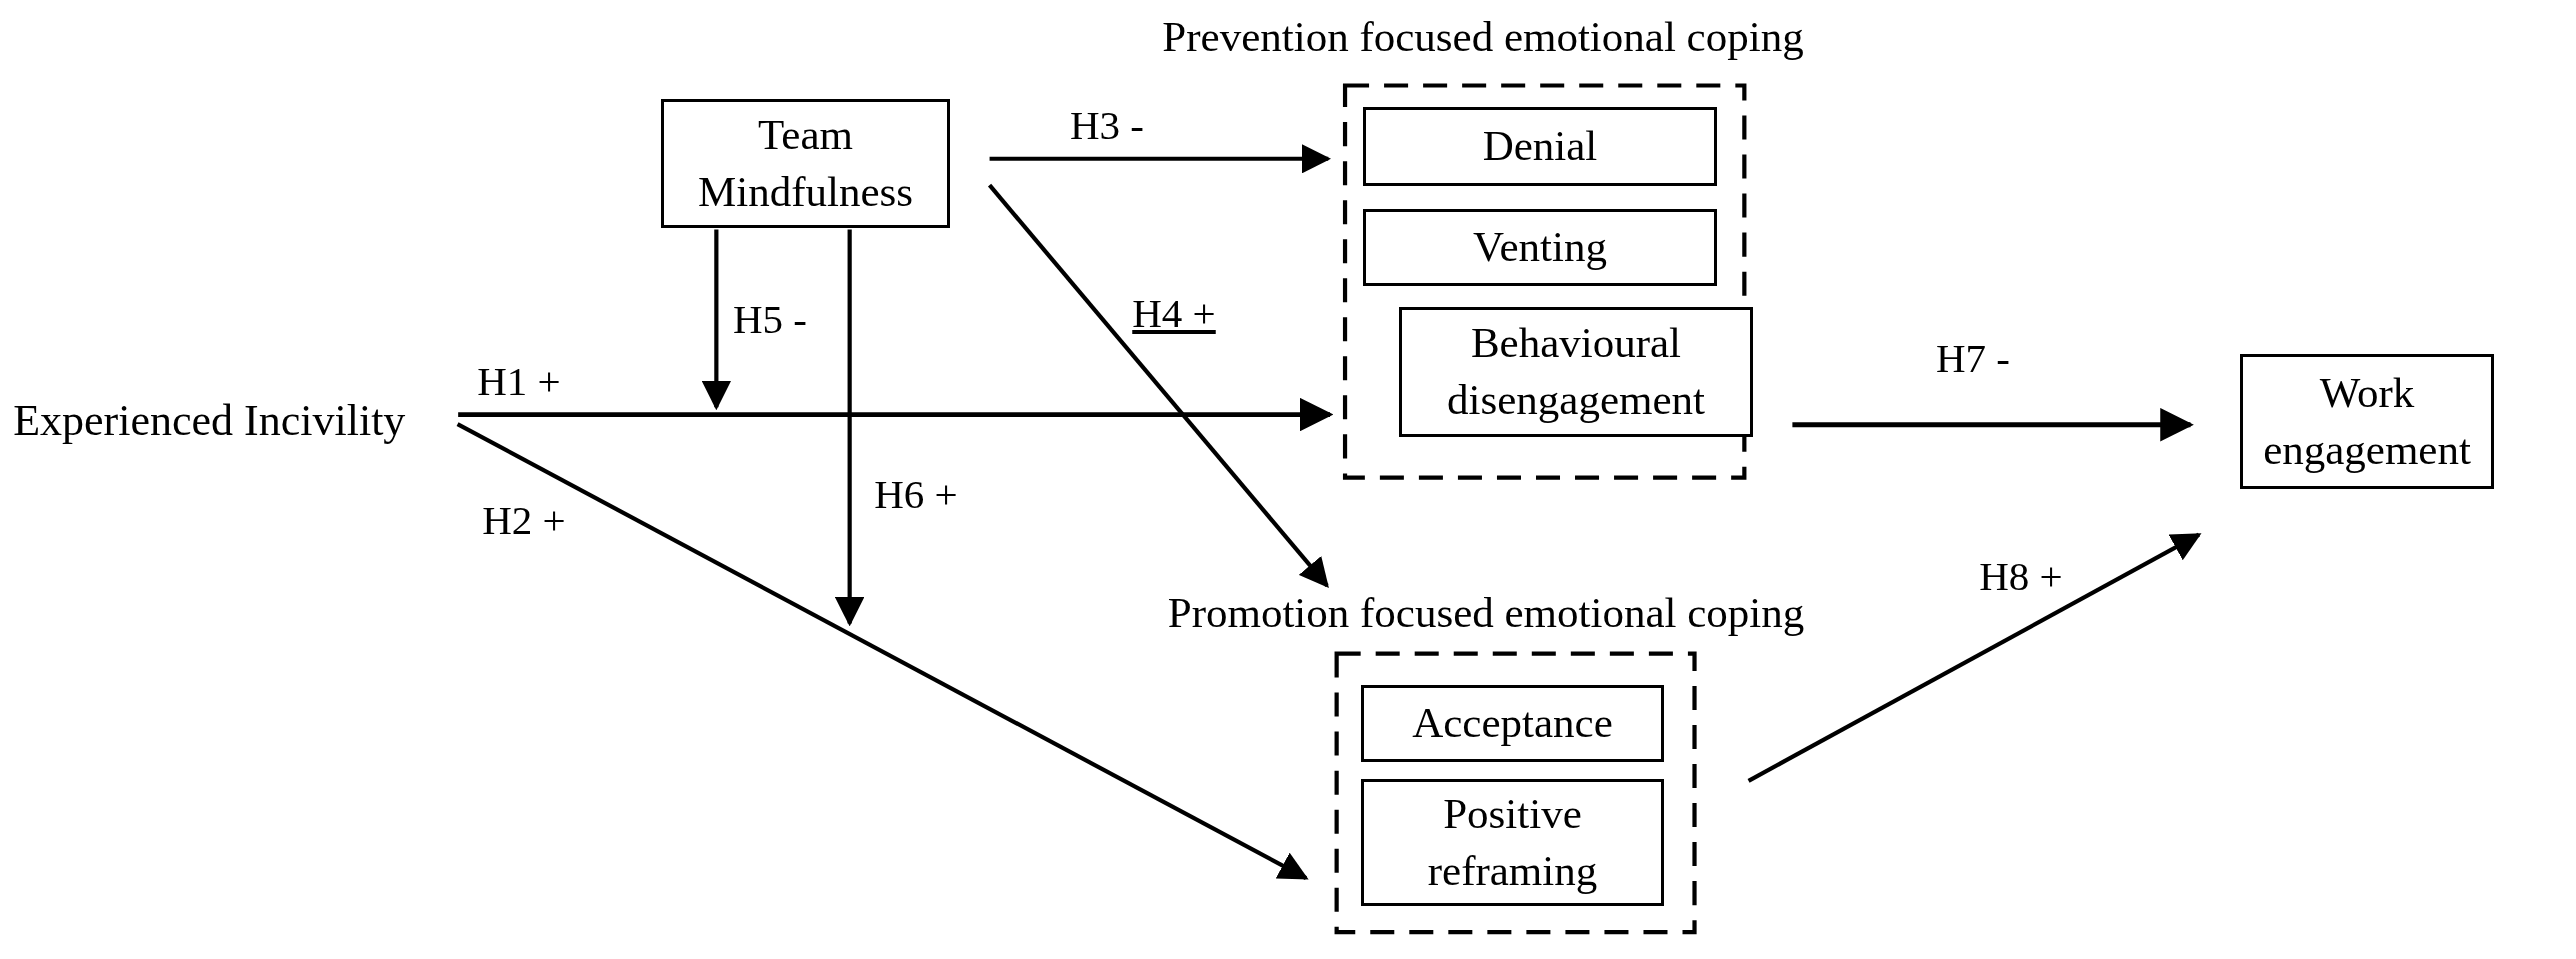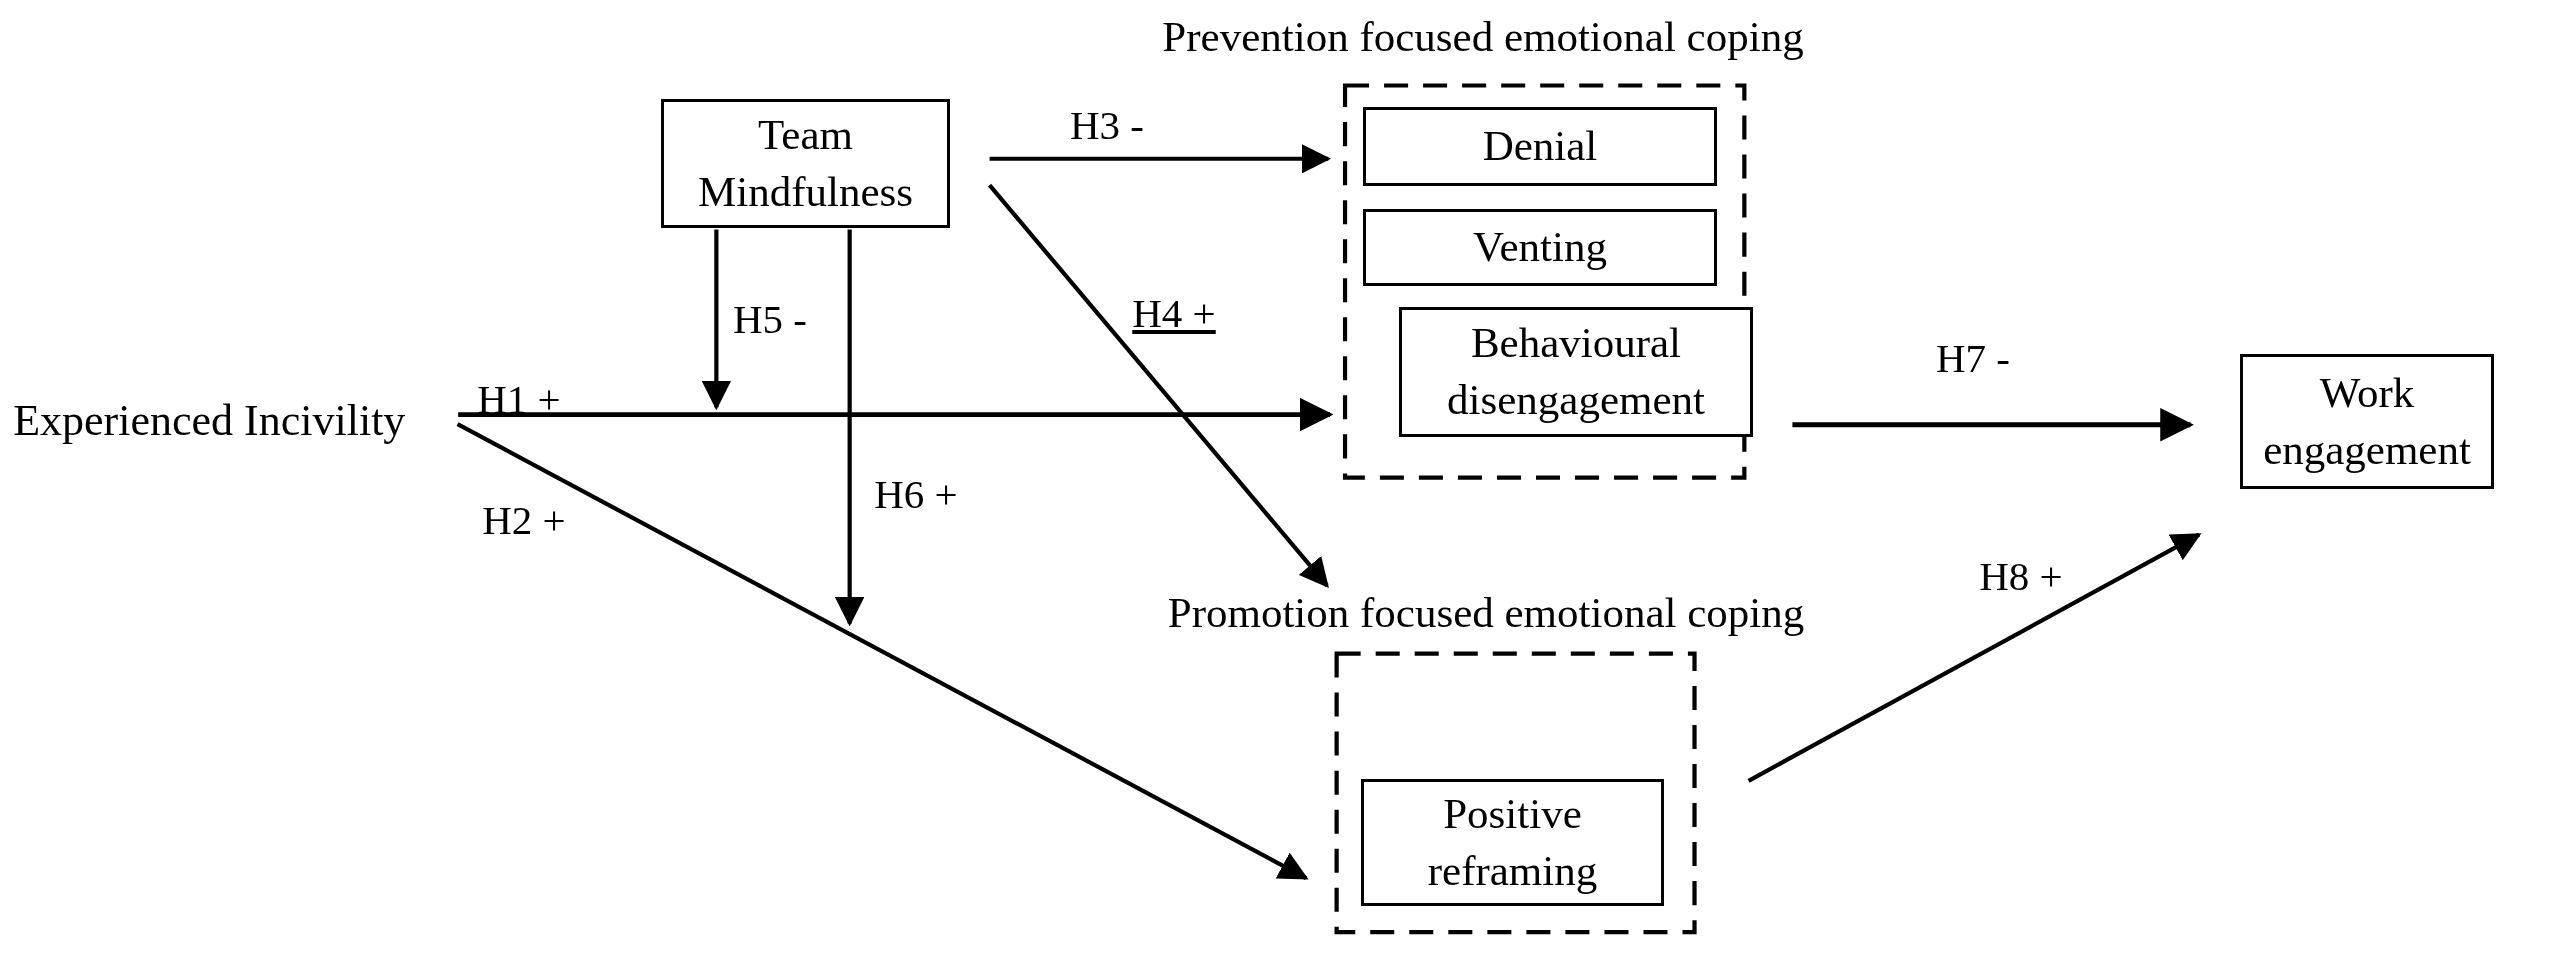--- a/index.html
+++ b/index.html
@@ -37,21 +37,21 @@
   #box-denial{left:1363px;top:107px;width:354px;height:79px;}
   #box-venting{left:1363px;top:209px;width:354px;height:77px;}
   #box-behavioural{left:1363px;top:307px;width:354px;height:130px;margin-left:36px;}
   #box-acceptance{left:1361px;top:685px;width:303px;height:77px;}
   #box-positive{left:1361px;top:779px;width:303px;height:127px;}
   
   #lbl-incivility{left:13.2px;top:420px;}
   #title-prevention{left:1483px;top:36px;}
   #title-promotion{left:1486px;top:612px;}
   
-  #lbl-h1{left:519px;top:399px;font-family:Liberation Serif, serif;}
+  #lbl-h1{left:519px;top:381px;font-family:Liberation Serif, serif;}
   #lbl-h2{left:524px;top:520px;}
   #lbl-h3{left:1107px;top:125px;}
   #lbl-h4{left:1174px;top:313px;text-decoration:underline;}
   #lbl-h5{left:770px;top:319px;}
   #lbl-h6{left:916px;top:494px;}
   #lbl-h7{left:1973px;top:358px;}
   #lbl-h8{left:2021px;top:576px;}
 </style>
 </head>
 <body>
@@ -85,20 +85,21 @@
   <div class="box" id="box-work">Work
 engagement</div>
 
   <div class="title" id="title-prevention">Prevention focused emotional coping</div>
   <div class="box" id="box-denial">Denial</div>
   <div class="box" id="box-venting">Venting</div>
   <div class="box" id="box-behavioural">Behavioural
 disengagement</div>
 
   <div class="title" id="title-promotion">Promotion focused emotional coping</div>
+  <div class="box" id="box-acceptance">Acceptance</div>
   <div class="box" id="box-positive">Positive
 reframing</div>
 
   <div class="hlabel" id="lbl-h1">H1 +</div>
   <div class="hlabel" id="lbl-h2">H2 +</div>
   <div class="hlabel" id="lbl-h3">H3 -</div>
   <div class="hlabel" id="lbl-h4">H4 +</div>
   <div class="hlabel" id="lbl-h5">H5 -</div>
   <div class="hlabel" id="lbl-h6">H6 +</div>
   <div class="hlabel" id="lbl-h7">H7 -</div>

